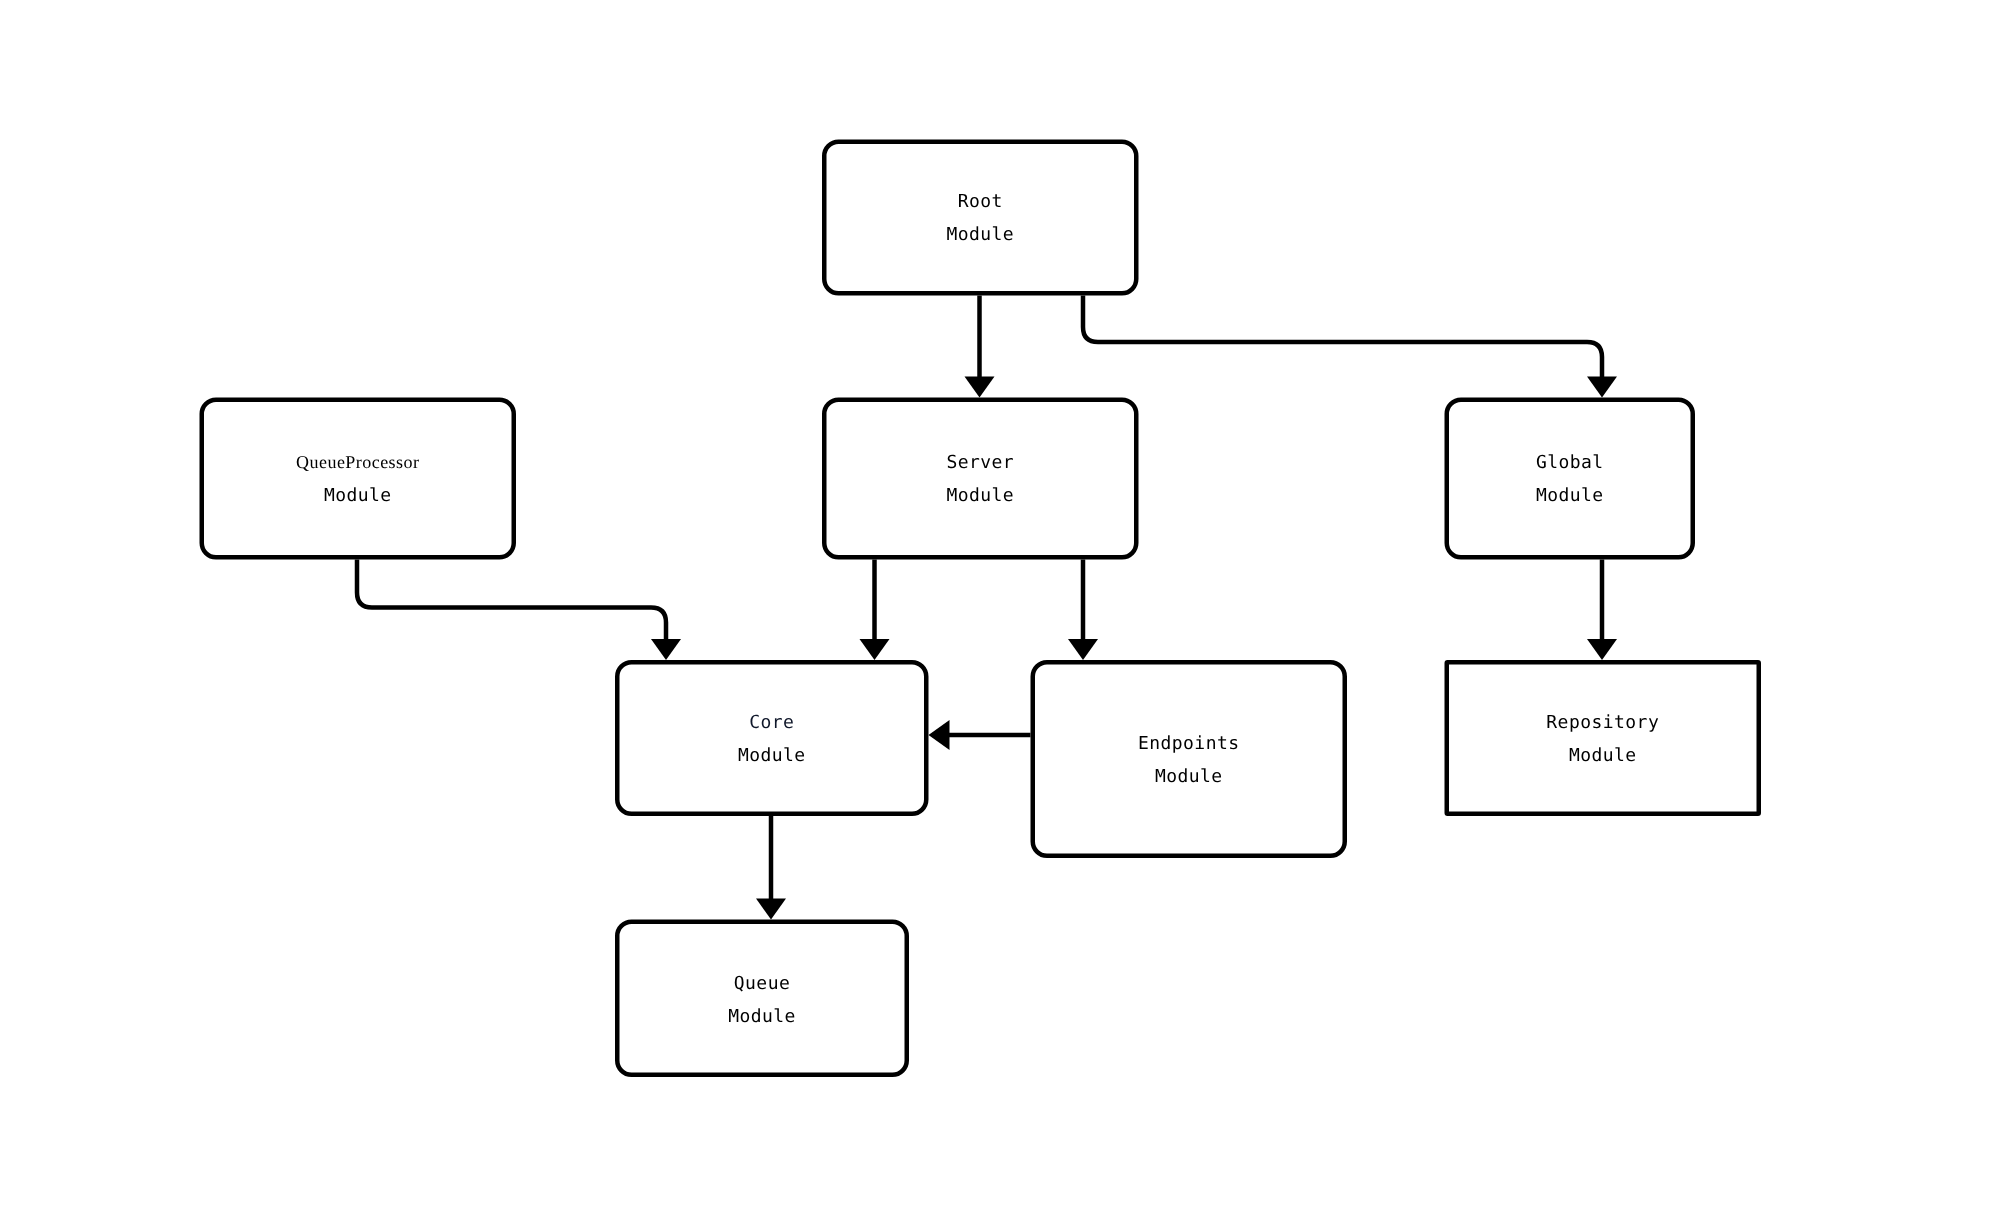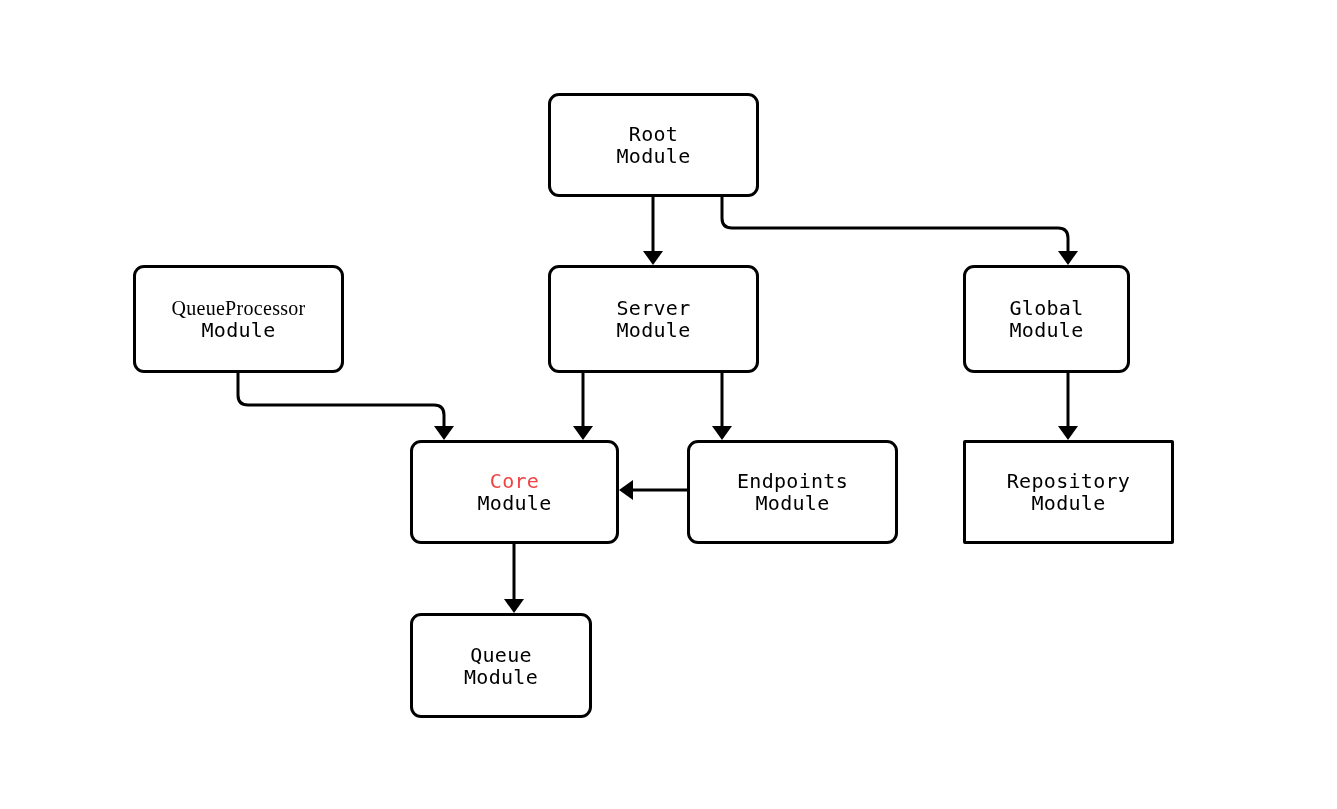--- a/index.html
+++ b/index.html
@@ -34,21 +34,21 @@
     border: 3px solid #000000;
     border-radius: 11px;
     display: flex;
     flex-direction: column;
     align-items: center;
     justify-content: center;
     z-index: 2;
   }
   .node-line {
     font-family: "DejaVu Sans Mono", "Liberation Mono", monospace;
-    font-size: 20px;
+    font-size: 12px;
     line-height: 22px;
     color: #000000;
     white-space: pre;
     letter-spacing: 0.3px;
     text-align: center;
   }
 </style>
 </head>
 <body>
 
@@ -84,30 +84,30 @@
       </div>
       <div class="node" style="left: 548px; top: 265px; width: 211px; height: 108px; border-color: rgb(0, 0, 0); border-width: 3px; border-radius: 11px; justify-content: center;">
         <div class="node-line" style="color: rgb(0, 0, 0);">Server</div>
         <div class="node-line" style="color: rgb(0, 0, 0);">Module</div>
       </div>
       <div class="node" style="left: 963px; top: 265px; width: 167px; height: 108px; border-color: rgb(0, 0, 0); border-width: 3px; border-radius: 11px;">
         <div class="node-line" style="color: rgb(0, 0, 0);">Global</div>
         <div class="node-line" style="color: rgb(0, 0, 0);">Module</div>
       </div>
       <div class="node" style="left: 410px; top: 440px; width: 209px; height: 104px; border-color: rgb(0, 0, 0); border-width: 3px; border-radius: 11px;">
-        <div class="node-line" style="color: #ef4444;">Core</div>
+        <div class="node-line" style="color: #0f172a;">Core</div>
         <div class="node-line" style="color: rgb(0, 0, 0);">Module</div>
       </div>
-      <div class="node" style="left: 687px; top: 440px; width: 211px; height: 104px; border-color: rgb(0, 0, 0); border-width: 3px; border-radius: 11px;">
+      <div class="node" style="left: 687px; top: 440px; width: 211px; height: 132px; border-color: rgb(0, 0, 0); border-width: 3px; border-radius: 11px;">
         <div class="node-line" style="color: rgb(0, 0, 0);">Endpoints</div>
         <div class="node-line" style="color: rgb(0, 0, 0);">Module</div>
       </div>
       <div class="node" style="left: 963px; top: 440px; width: 211px; height: 104px; border-color: rgb(0, 0, 0); border-width: 3px; border-radius: 2px;">
         <div class="node-line" style="color: rgb(0, 0, 0);">Repository</div>
         <div class="node-line" style="color: rgb(0, 0, 0);">Module</div>
       </div>
-      <div class="node" style="left: 410px; top: 613px; width: 182px; height: 105px; border-color: rgb(0, 0, 0); border-width: 3px; border-radius: 11px;">
+      <div class="node" style="left: 410px; top: 613px; width: 196px; height: 105px; border-color: rgb(0, 0, 0); border-width: 3px; border-radius: 11px;">
         <div class="node-line" style="color: rgb(0, 0, 0);">Queue</div>
         <div class="node-line" style="color: rgb(0, 0, 0);">Module</div>
       </div>
     </div>
 
 </div>
 
 </body></html>

